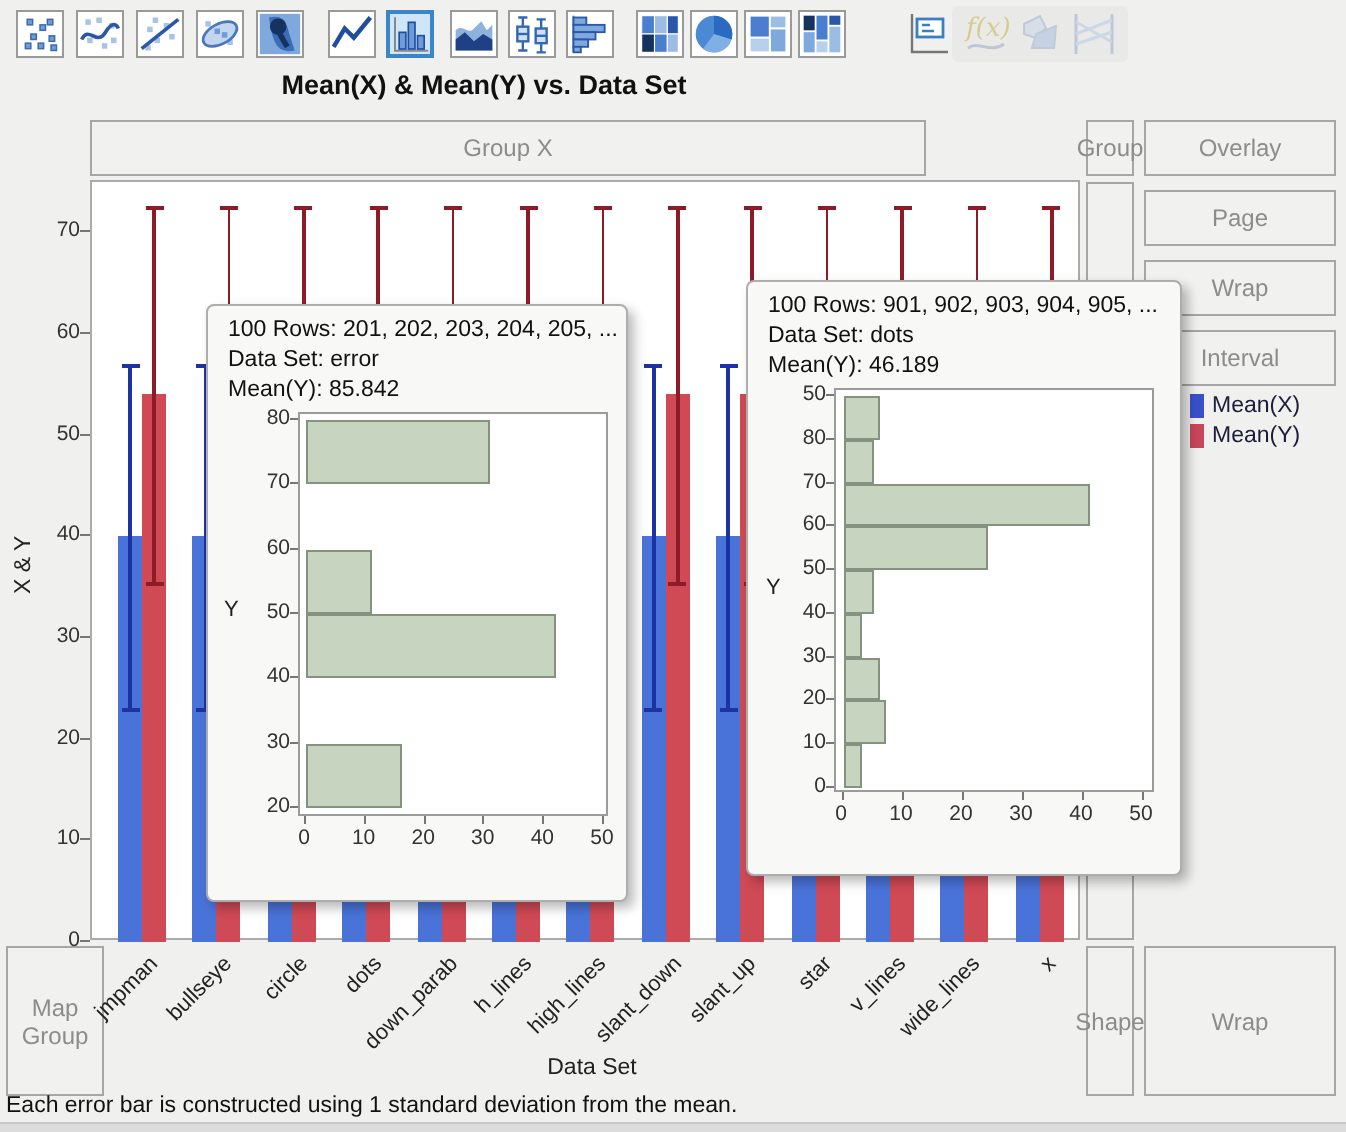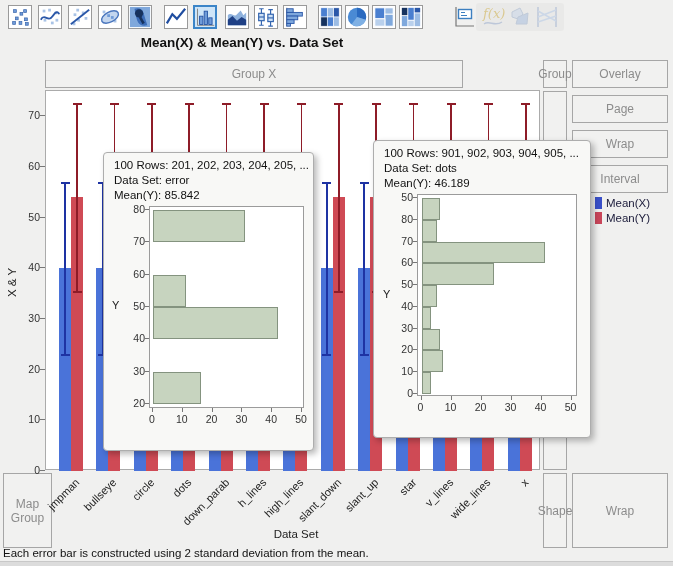--- a/index.html
+++ b/index.html
@@ -493,14 +493,14 @@
     <div class="hist-xlab" style="left: 95.5px; top: 260px;">20</div>
     <div class="tickmark" style="left: 136.5px; top: 255px; width: 1px; height: 4px;"></div>
     <div class="hist-xlab" style="left: 125.5px; top: 260px;">30</div>
     <div class="tickmark" style="left: 166.5px; top: 255px; width: 1px; height: 4px;"></div>
     <div class="hist-xlab" style="left: 155.5px; top: 260px;">40</div>
     <div class="tickmark" style="left: 196.5px; top: 255px; width: 1px; height: 4px;"></div>
     <div class="hist-xlab" style="left: 185.5px; top: 260px;">50</div>
     <div class="hist-axis-name" style="left: 9px; top: 147px;">Y</div>
   </div>
 
-<div class="abs footer">Each error bar is constructed using 2 standard deviation from the mean.</div>
+<div class="abs footer">Each error bar is constructed using 1 standard deviation from the mean.</div>
 <div class="abs bottom-strip"></div>
 
 </body></html>

